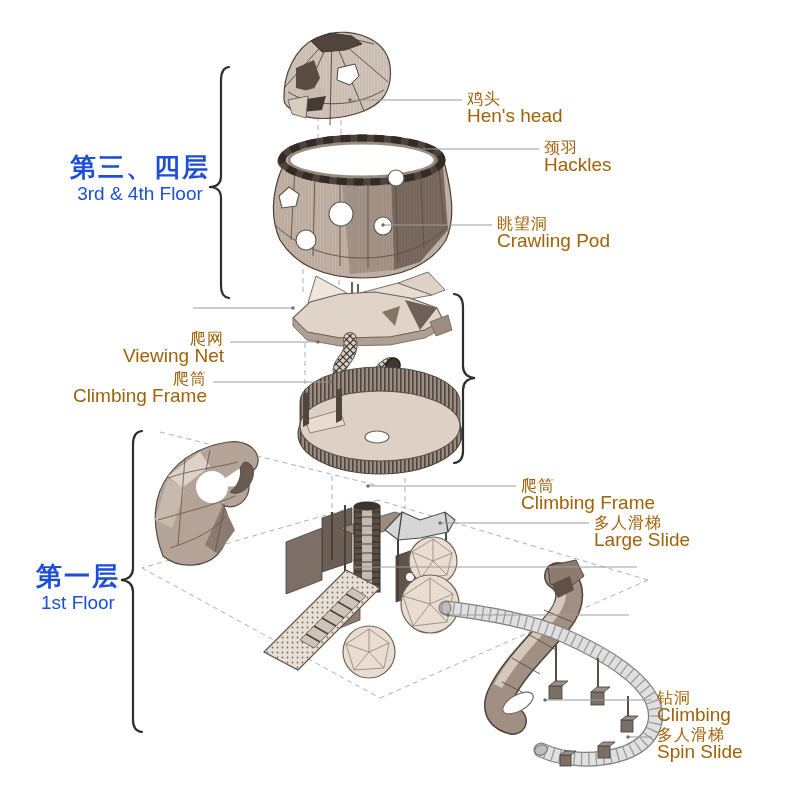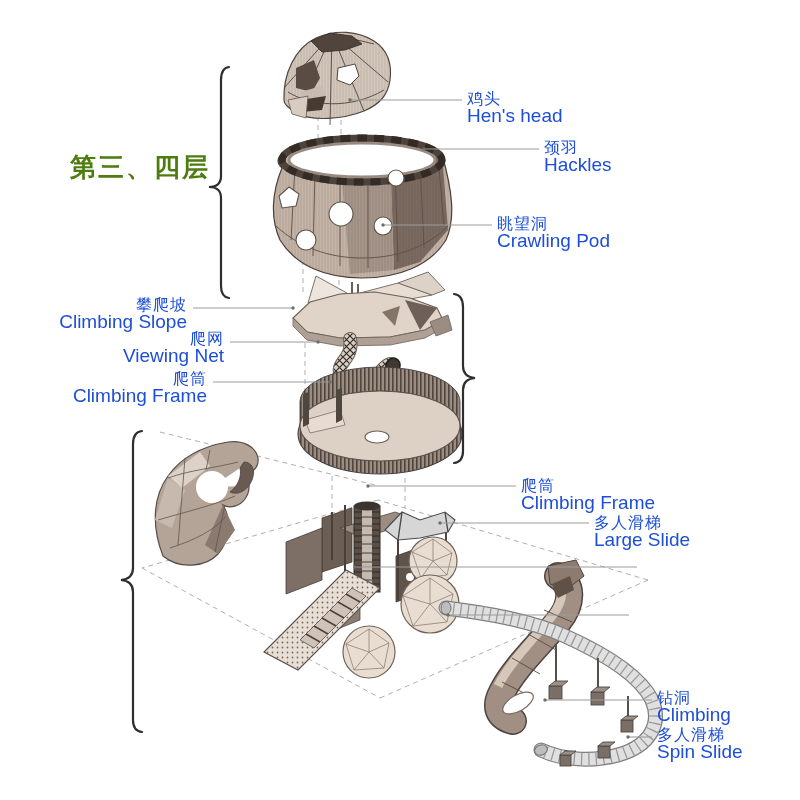--- a/index.html
+++ b/index.html
@@ -1,23 +1,23 @@
 <!DOCTYPE html>
 <html><head>
 <meta charset="utf-8">
 <style>
   html,body{margin:0;padding:0;background:#ffffff;}
   #stage{position:relative;width:800px;height:800px;background:#ffffff;overflow:hidden;
          font-family:"Liberation Sans", sans-serif;}
   #art{position:absolute;left:0;top:0;}
-  .lbl{position:absolute;color:#1d4ed8;white-space:nowrap;}
+  .lbl{position:absolute;color:#a16207;white-space:nowrap;}
   .lbl .zh{font-size:16px;line-height:18px;font-weight:500;letter-spacing:1px;}
   .lbl .en{font-size:19px;line-height:15px;font-weight:400;letter-spacing:0;}
   .lbl.right-align{text-align:right;}
-  .floor-lbl{position:absolute;color:#4d7c0f;}
+  .floor-lbl{position:absolute;color:#1d4ed8;}
   .floor-lbl .zh{font-size:26px;line-height:30px;font-weight:700;letter-spacing:2px;}
   .floor-lbl .en{font-size:19px;line-height:24px;font-weight:400;}
   .center{text-align:center;}
 </style>
 </head>
 <body>
 
 <div id="stage">
 
 <svg id="art" width="800" height="800" viewBox="0 0 800 800">
@@ -236,39 +236,40 @@
 
   <g stroke="#2e2e2e" stroke-width="2.2" fill="none" stroke-linecap="round">
     <path d="M229,67 Q221,68 221,80 L221,176 Q221,187 209,187 Q221,187 221,198 L221,286 Q221,297 229,298"></path>
     <path d="M454,294 Q463,295 463,307 L463,366 Q463,377 475,378 Q463,379 463,390 L463,451 Q463,462 454,463"></path>
     <path d="M142,431 Q133,432 133,444 L133,568 Q133,579 121,580 Q133,581 133,592 L133,720 Q133,731 142,732"></path>
   </g>
 </svg>
 
 <div class="floor-lbl center" style="left:40px;top:152px;width:200px">
   <div class="zh">第三、四层</div>
+  <div class="en">3rd &amp; 4th Floor</div>
+</div>
+<div class="floor-lbl center" style="left:8px;top:561px;width:140px">
+  <div class="zh">第一层</div>
+  <div class="en">1st Floor</div>
 </div>
 
 <div class="lbl" style="left:467px;top:90px">
   <div class="zh">鸡头</div>
   <div class="en">Hen's head</div>
 </div>
 <div class="lbl" style="left:544px;top:139px">
   <div class="zh">颈羽</div>
   <div class="en">Hackles</div>
 </div>
 <div class="lbl" style="left:497px;top:215px">
   <div class="zh">眺望洞</div>
   <div class="en">Crawling Pod</div>
 </div>
 
-<div class="lbl right-align" style="right:613px;top:296px">
-  <div class="zh">攀爬坡</div>
-  <div class="en">Climbing Slope</div>
-</div>
 <div class="lbl right-align" style="right:576px;top:330px">
   <div class="zh">爬网</div>
   <div class="en">Viewing Net</div>
 </div>
 <div class="lbl right-align" style="right:593px;top:370px">
   <div class="zh">爬筒</div>
   <div class="en">Climbing Frame</div>
 </div>
 
 <div class="lbl" style="left:521px;top:477px">

